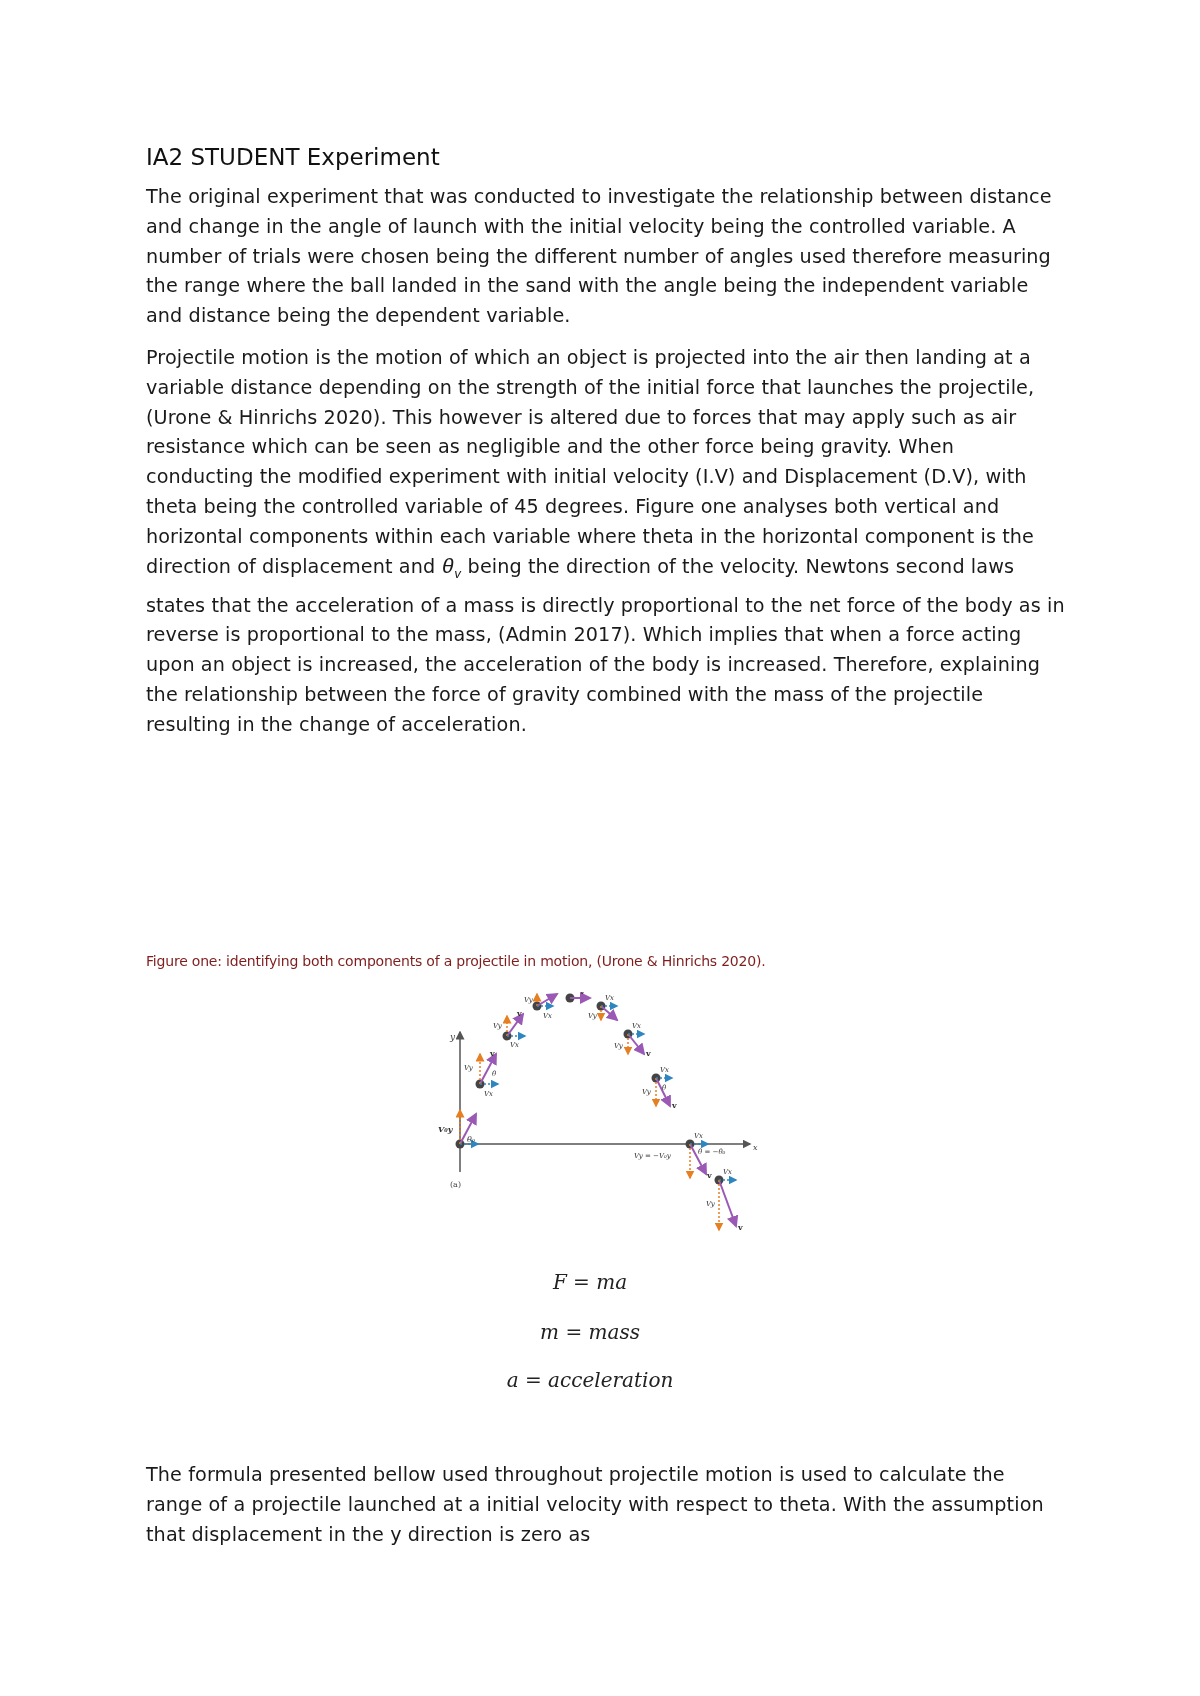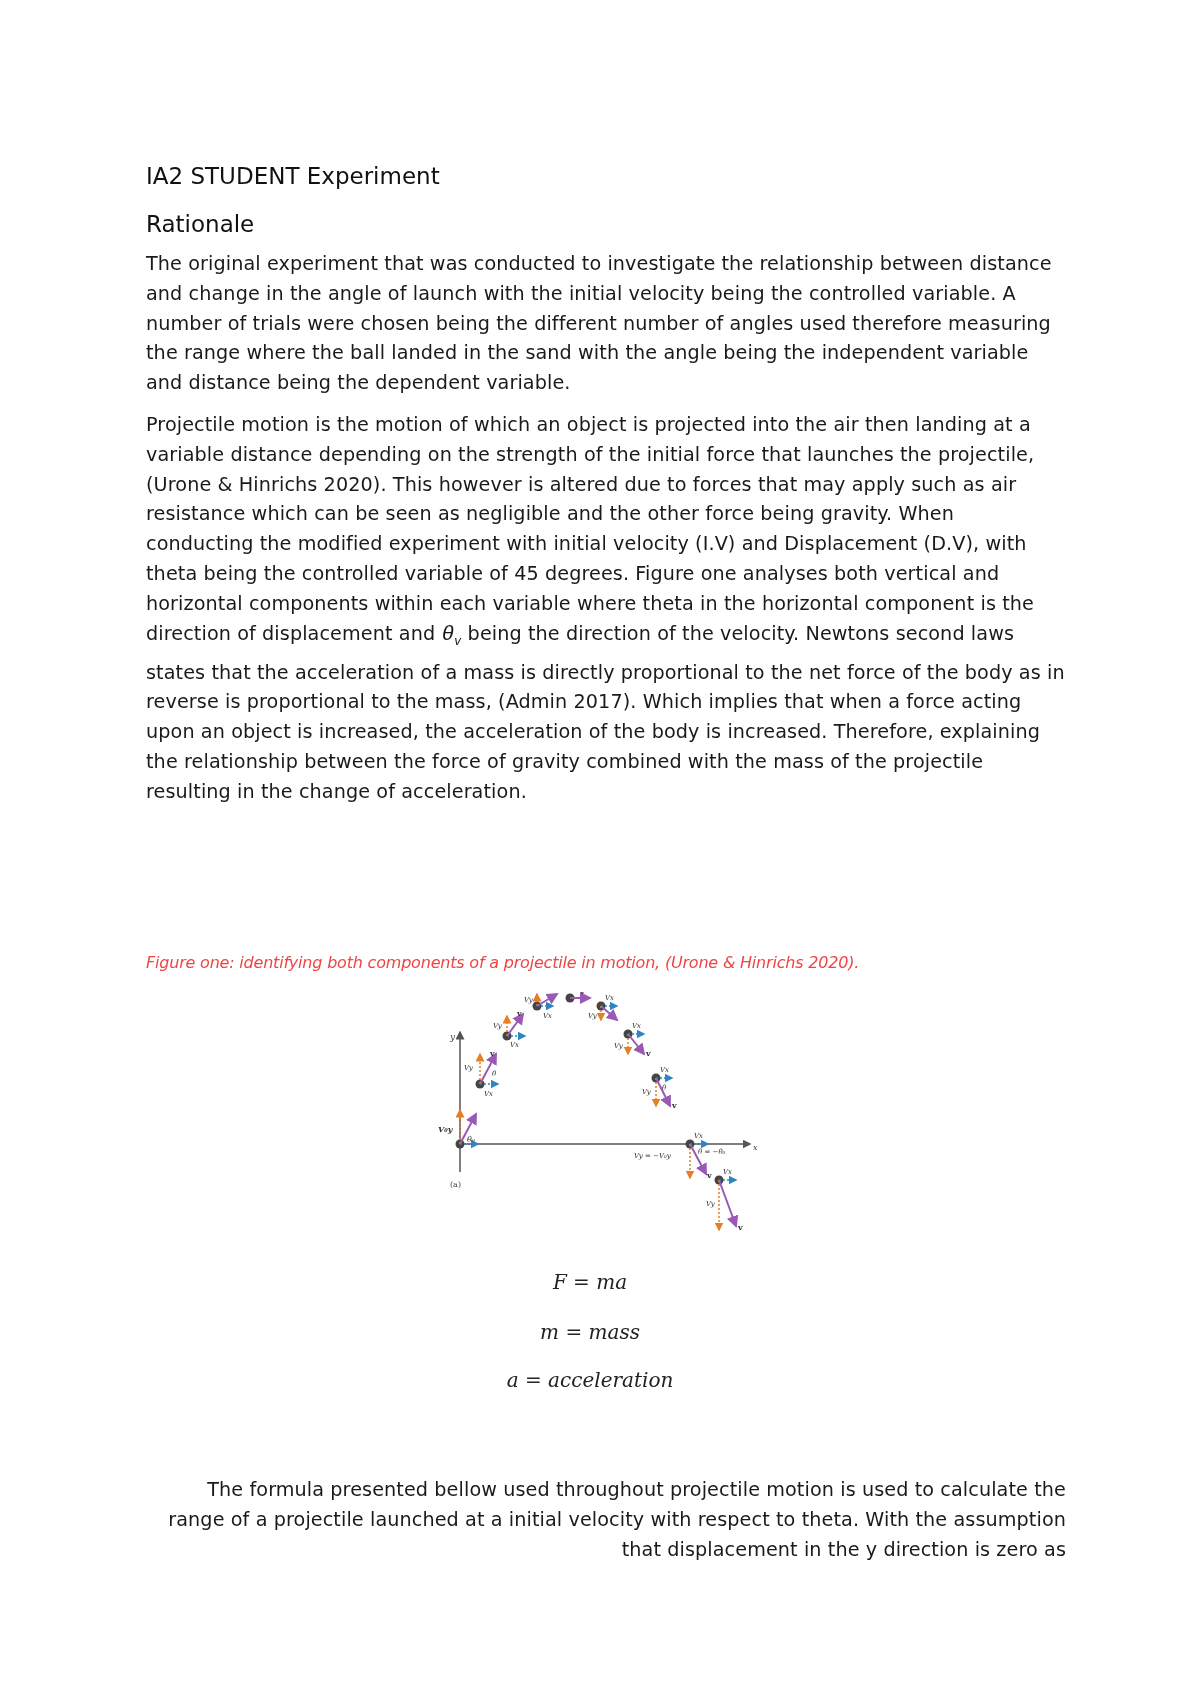--- a/index.html
+++ b/index.html
@@ -2,53 +2,52 @@
 <html><head>
   <meta charset="utf-8">
   <style>
     html, body { margin: 0; padding: 0; background: #ffffff; }
     body { width: 1200px; height: 1696px; position: relative; overflow: hidden; }
     .page {
       position: absolute; left: 0; top: 0; width: 1200px; height: 1696px;
       background: #ffffff; color: #1a1a1a;
       font-family: "DejaVu Sans", sans-serif;
     }
-    .content { position: absolute; left: 146px; top: 156px; width: 920px; }
+    .content { position: absolute; left: 146px; top: 137px; width: 920px; }
     .doc-title { font-size: 23px; margin: 0; line-height: 40px; color: #111; font-weight: normal; }
     .section-heading { font-size: 23px; margin: 8px 0 0 0; line-height: 40px; color: #111; font-weight: normal; }
     p.body {
       font-size: 19.2px; line-height: 29.8px; margin: 12px 0 0 0; color: #1a1a1a;
       letter-spacing: 0.1px;
     }
     p.body.first { margin-top: 5px; }
     .theta-v { font-family: Liberation Mono, monospace; font-style: italic; font-size: 21px; }
     .theta-v sub { font-size: 12px; }
     .caption {
       position: absolute; left: 146px; top: 953px;
-      font-family: "DejaVu Sans", sans-serif; font-style: italic;
-      font-size: 16px; color: #ef4444; letter-spacing: -0.2px;
+      font-family: "DejaVu Sans", sans-serif; 
+      font-size: 14px; color: #7f1d1d; letter-spacing: -0.2px;
     }
     .figure { position: absolute; left: 420px; top: 992px; width: 360px; height: 260px; }
     .equation {
       position: absolute; left: 0; width: 1200px; text-align: center;
       font-family: "DejaVu Serif", serif; font-style: italic; font-size: 20px; color: #222;
     }
     .eq1 { top: 1270px; left: -10px; }
     .eq2 { top: 1320px; left: -10px; }
     .eq3 { top: 1368px; left: -10px; }
     .final { position: absolute; left: 146px; top: 1460px; width: 920px; }
-    .final p.body { margin-top: 15px; text-align: right; }
+    .final p.body { margin-top: 0; }
   </style>
 </head>
 <body>
 
 <div class="page">
   <div class="content">
     <h1 class="doc-title">IA2 STUDENT Experiment</h1>
-    <h2 class="section-heading">Rationale</h2>
     <p class="body first">The original experiment that was conducted to investigate the relationship between distance and change in the angle of launch with the initial velocity being the controlled variable. A number of trials were chosen being the different number of angles used therefore measuring the range where the ball landed in the sand with the angle being the independent variable and distance being the dependent variable.</p>
     <p class="body"><span>Projectile motion is the motion of which an object is projected into the air then landing at a variable distance depending on the strength of the initial force that launches the projectile, (Urone &amp; Hinrichs 2020). This however is altered due to forces that may apply such as air resistance which can be seen as negligible and the other force being gravity. When conducting the modified experiment with initial velocity (I.V) and Displacement (D.V), with theta being the controlled variable of 45 degrees. Figure one analyses both vertical and horizontal components within each variable where theta in the horizontal component is the direction of displacement and </span><span class="theta-v"><span>θ</span><sub>v</sub></span><span> being the direction of the velocity. Newtons second laws states that the acceleration of a mass is directly proportional to the net force of the body as in reverse is proportional to the mass, (Admin 2017). Which implies that when a force acting upon an object is increased, the acceleration of the body is increased. Therefore, explaining the relationship between the force of gravity combined with the mass of the projectile resulting in the change of acceleration.</span></p>
   </div>
 
   <div class="caption">Figure one: identifying both components of a projectile in motion, (Urone &amp; Hinrichs 2020).</div>
 
   <svg class="figure" viewBox="0 0 360 260" width="360" height="260">
     <defs>
       <marker id="arP" markerWidth="6" markerHeight="6" refX="5" refY="3" orient="auto">
           <path d="M0,0 L6,3 L0,6 z" fill="#9b59b6"></path>

